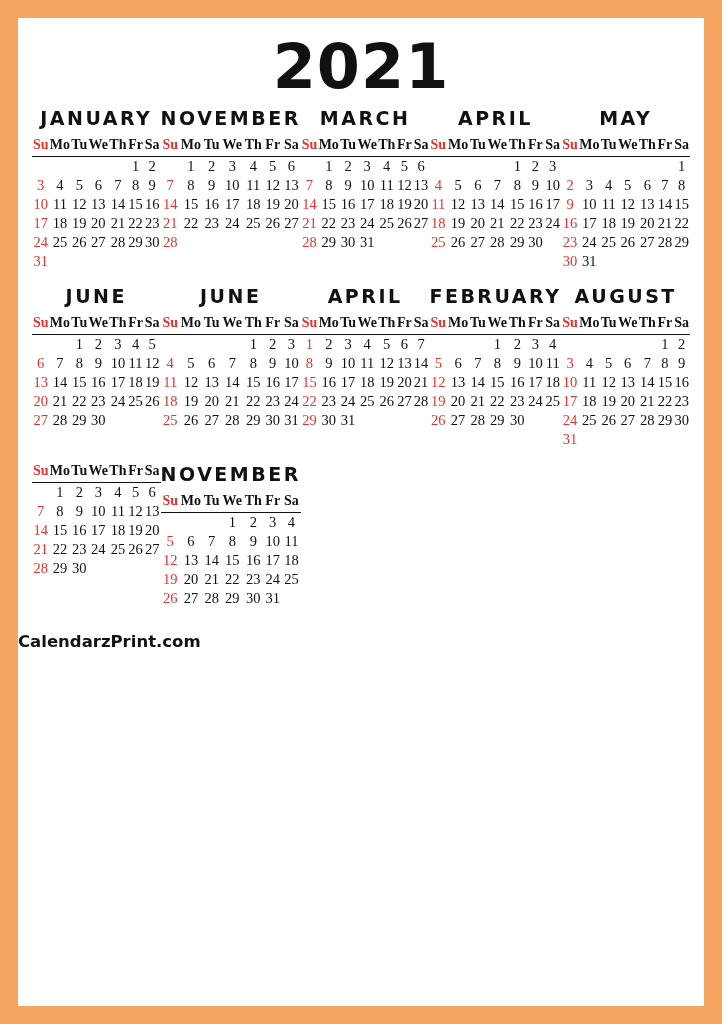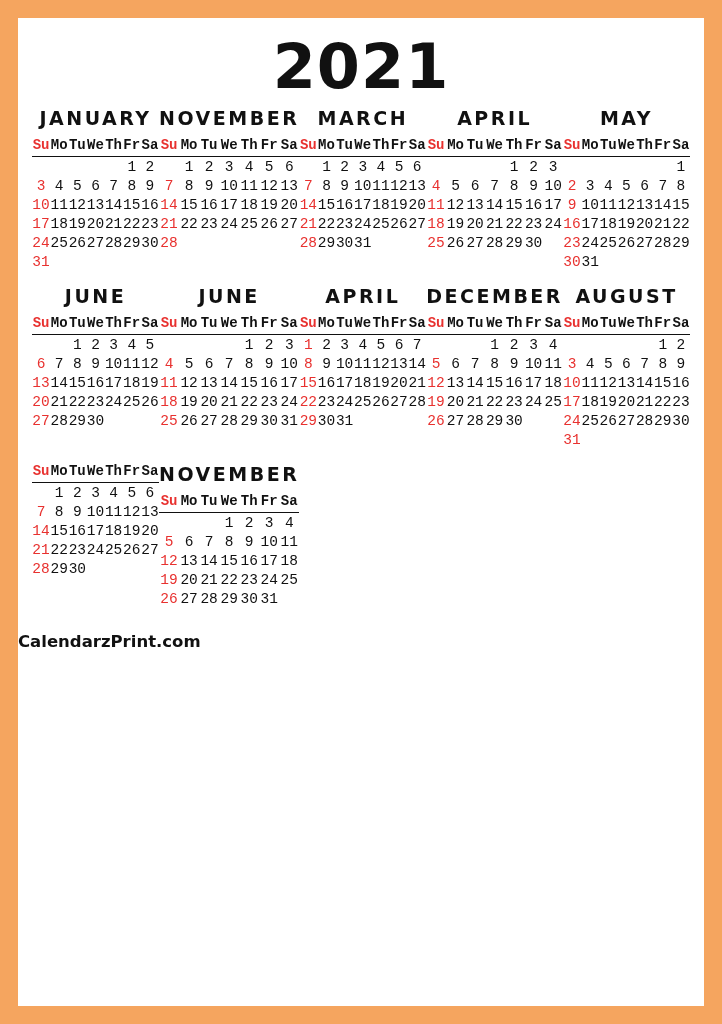--- a/index.html
+++ b/index.html
@@ -50,21 +50,21 @@
     font-size: 19px;
     font-weight: bold;
     letter-spacing: 2.5px;
     color: #111111;
     margin-bottom: 8px;
     font-family: "DejaVu Sans", sans-serif;
   }
   table.month-table {
     border-collapse: collapse;
     font-size: 14.5px;
-    font-family: Liberation Mono, monospace;
+    font-family: Liberation Serif, serif;
   }
   table.month-table th {
     font-size: 14px;
     font-weight: bold;
     color: #111111;
     padding: 0 0 3px 0;
     width: 26px;
     text-align: center;
     border-bottom: 1.6px solid #111111;
   }
@@ -616,21 +616,21 @@
               <td class="">31</td>
               <td class="empty"></td>
               <td class="empty"></td>
               <td class="empty"></td>
               <td class="empty"></td>
             </tr>
           </tbody>
         </table>
       </div>
       <div class="month">
-        <div class="month-name">DECEMBER</div>
+        <div class="month-name">FEBRUARY</div>
         <table class="month-table">
           <thead>
             <tr>
               <th class="sunday">Su</th>
               <th>Mo</th>
               <th>Tu</th>
               <th>We</th>
               <th>Th</th>
               <th>Fr</th>
               <th>Sa</th>

